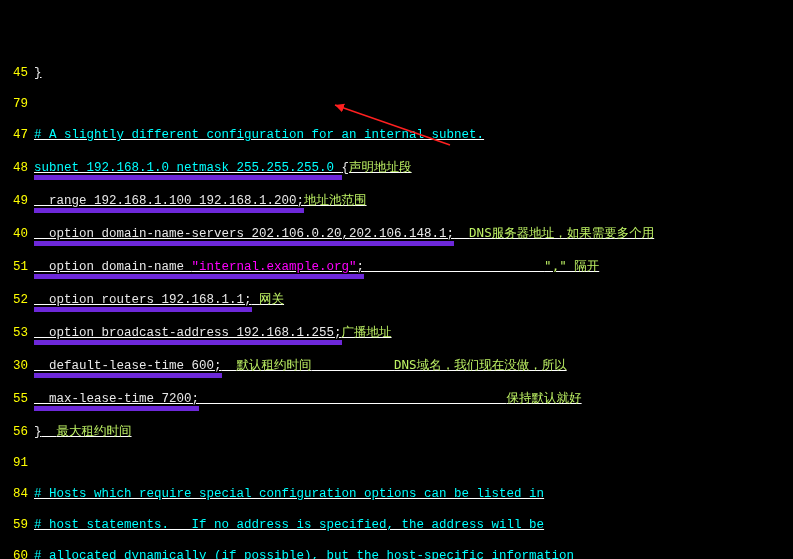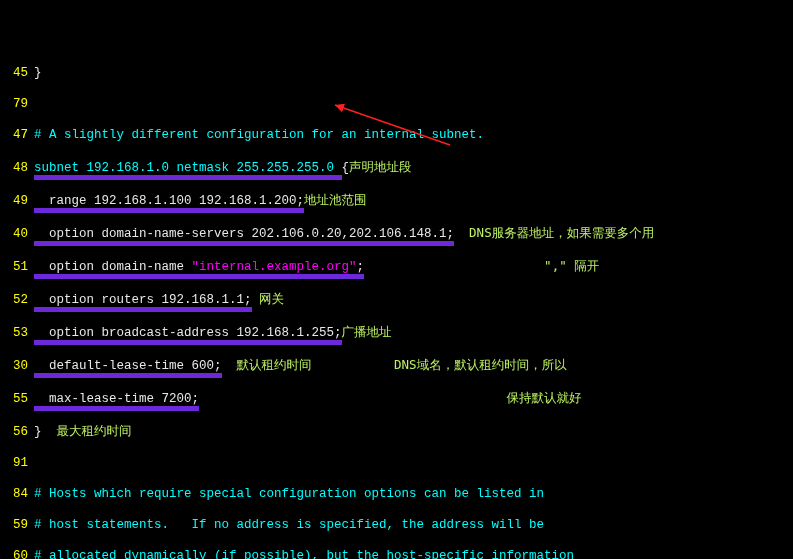--- a/index.html
+++ b/index.html
@@ -11,20 +11,21 @@
     line-height: 15.5px;
     color: #ffffff;
     white-space: pre;
     width: 793px;
     box-sizing: border-box;
     position: relative;
   }
   .line {
     display: block;
     white-space: pre;
+    text-decoration: underline;
   }
   .ln {
     color: #fefe00;
     display: inline-block;
     width: 22px;
     text-align: right;
     margin-right: 6px;
   }
   .cyan { color: #00ffff; }
   .magenta { color: #ff00ff; }
@@ -40,21 +41,21 @@
 
 <span class="line"><span class="ln">45</span><span class="white">}</span></span>
 <span class="line"><span class="ln">79</span></span>
 <span class="line"><span class="ln">47</span><span class="cyan"># A slightly different configuration for an internal subnet.</span></span>
 <span class="line"><span class="ln">48</span><span class="cyan ul2">subnet 192.168.1.0 netmask 255.255.255.0 </span><span class="white">{</span><span class="red-ann">声明地址段</span></span>
 <span class="line"><span class="ln">49</span><span class="white ul2">  range 192.168.1.100 192.168.1.200;</span><span class="red-ann">地址池范围</span></span>
 <span class="line"><span class="ln">40</span><span class="white ul2">  option domain-name-servers 202.106.0.20,202.106.148.1;</span>  <span class="red-ann">DNS服务器地址，如果需要多个用</span></span>
 <span class="line"><span class="ln">51</span><span class="white ul2">  option domain-name </span><span class="magenta ul2">"internal.example.org"</span><span class="white ul2">;</span>                        <span class="red-ann">"," 隔开</span></span>
 <span class="line"><span class="ln">52</span><span class="white ul2">  option routers 192.168.1.1;</span> <span class="red-ann">网关</span></span>
 <span class="line"><span class="ln">53</span><span class="white ul2">  option broadcast-address 192.168.1.255;</span><span class="red-ann">广播地址</span></span>
-<span class="line"><span class="ln">30</span><span class="white ul2">  default-lease-time 600;</span>  <span class="red-ann">默认租约时间</span>           <span class="red-ann">DNS域名，默认租约时间，所以</span></span>
+<span class="line"><span class="ln">30</span><span class="white ul2">  default-lease-time 600;</span>  <span class="red-ann">默认租约时间</span>           <span class="red-ann">DNS域名，我们现在没做，所以</span></span>
 <span class="line"><span class="ln">55</span><span class="white ul2">  max-lease-time 7200;</span>                                         <span class="red-ann">保持默认就好</span></span>
 <span class="line"><span class="ln">56</span><span class="white">}</span>  <span class="red-ann">最大租约时间</span></span>
 <span class="line"><span class="ln">91</span></span>
 <span class="line"><span class="ln">84</span><span class="cyan"># Hosts which require special configuration options can be listed in</span></span>
 <span class="line"><span class="ln">59</span><span class="cyan"># host statements.   If no address is specified, the address will be</span></span>
 <span class="line"><span class="ln">60</span><span class="cyan"># allocated dynamically (if possible), but the host-specific information</span></span>
 
 
 
 

